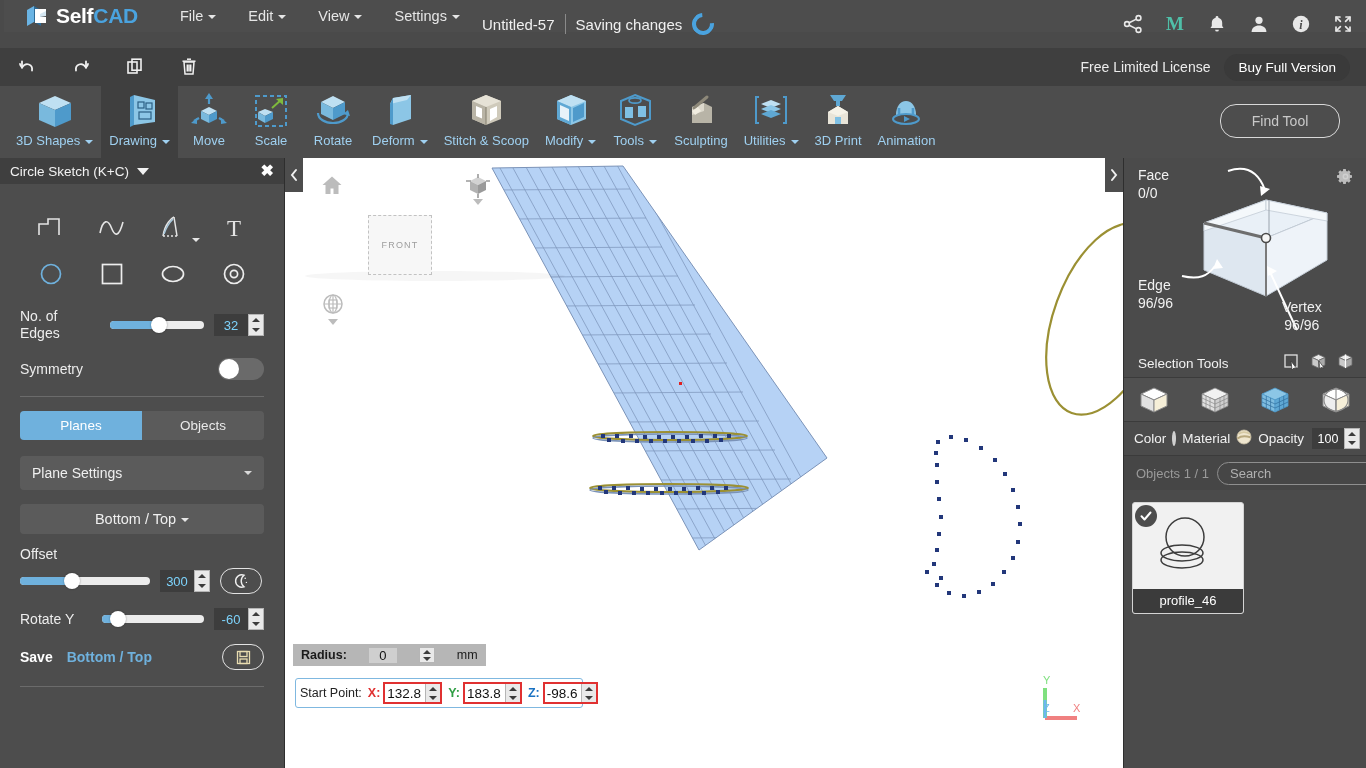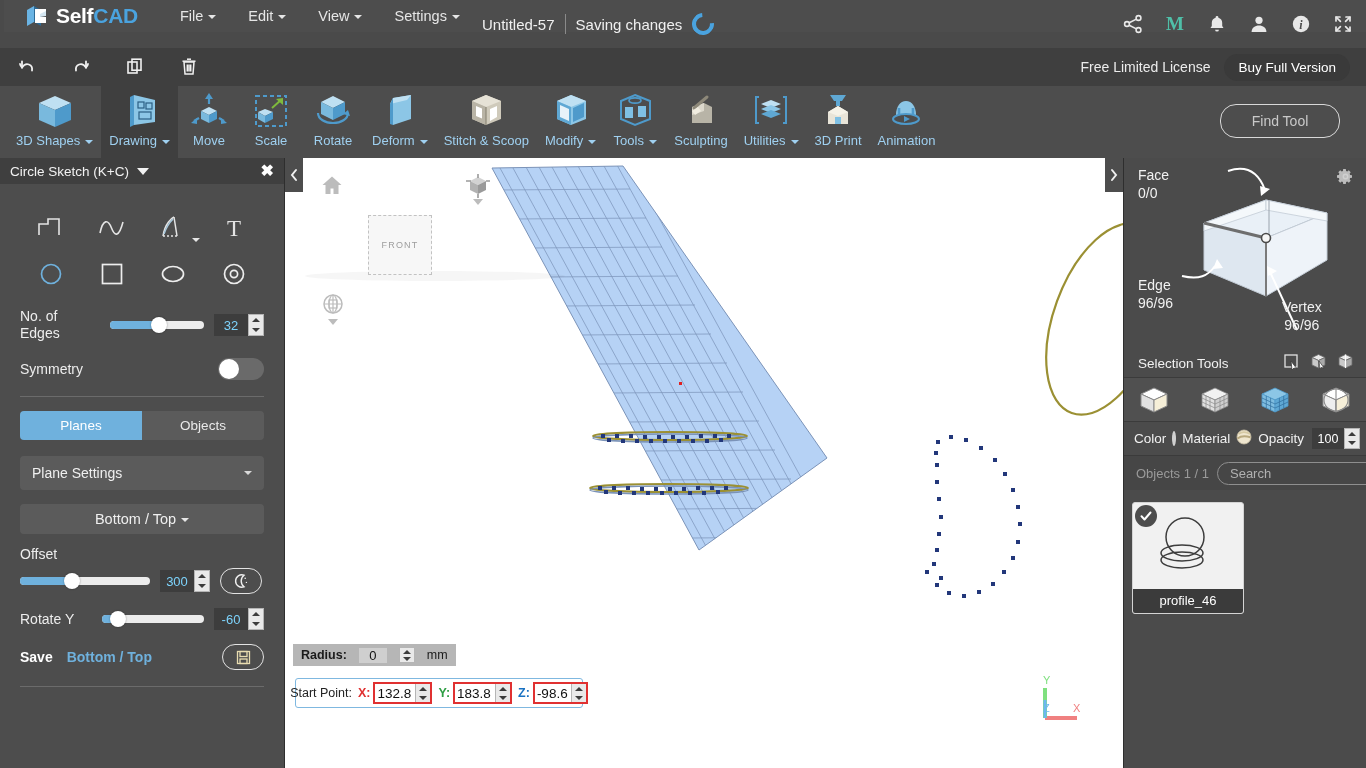--- a/index.html
+++ b/index.html
@@ -213,34 +213,33 @@
   #front-cube {
     position: absolute; left: 83px; top: 57px; width: 64px; height: 60px;
     border: 1px dashed #c2c2c2; background: #f7f7f7; display: flex;
     align-items: center; justify-content: center;
     font-size: 9px; color: #9d9d9d; letter-spacing: 1.2px;
   }
   .vp-ico { position: absolute; cursor: pointer; }
   #inp-radius {
     position: absolute; left: 8px; top: 486px;
     display: flex; align-items: center; background: #b6b6b6;
-    border-radius: 0; padding: 3px 8px; gap: 12px;
+    border-radius: 0; padding: 3px 8px; gap: 22px;
   }
   #inp-radius .lbl { font-size: 12.5px; color: #1b1b1b; font-weight: bold; }
   #inp-radius .rv {
     background: #cfcfcf; border: none; width: 28px; text-align: center;
     font-size: 13px; color: #111; font-family: "Liberation Sans", sans-serif; outline: none;
   }
   #inp-radius .unit { font-size: 12.5px; color: #1b1b1b; }
   #inp-start {
     position: absolute; left: 10px; top: 520px;
     display: flex; align-items: center; background: #fff;
     border: 1px solid #7fb8e0; border-radius: 3px; padding: 3px 4px; gap: 3px;
     width: 288px;
-    justify-content: center;
   }
   #inp-start .sp-lbl { font-size: 12.5px; color: #222; white-space: nowrap; }
   .ax { font-size: 12.5px; font-weight: bold; margin-left: 3px; }
   .ax.x { color: #e03131; } .ax.y { color: #2f9e44; } .ax.z { color: #1971c2; }
   .coordbox {
     display: flex; align-items: stretch; border: 2px solid #e03131; height: 22px;
   }
   .coordbox input {
     width: 40px; border: none; font-size: 13.5px; color: #111; text-align: left;
     padding: 0 2px; font-family: "Liberation Sans", sans-serif; outline: none;

